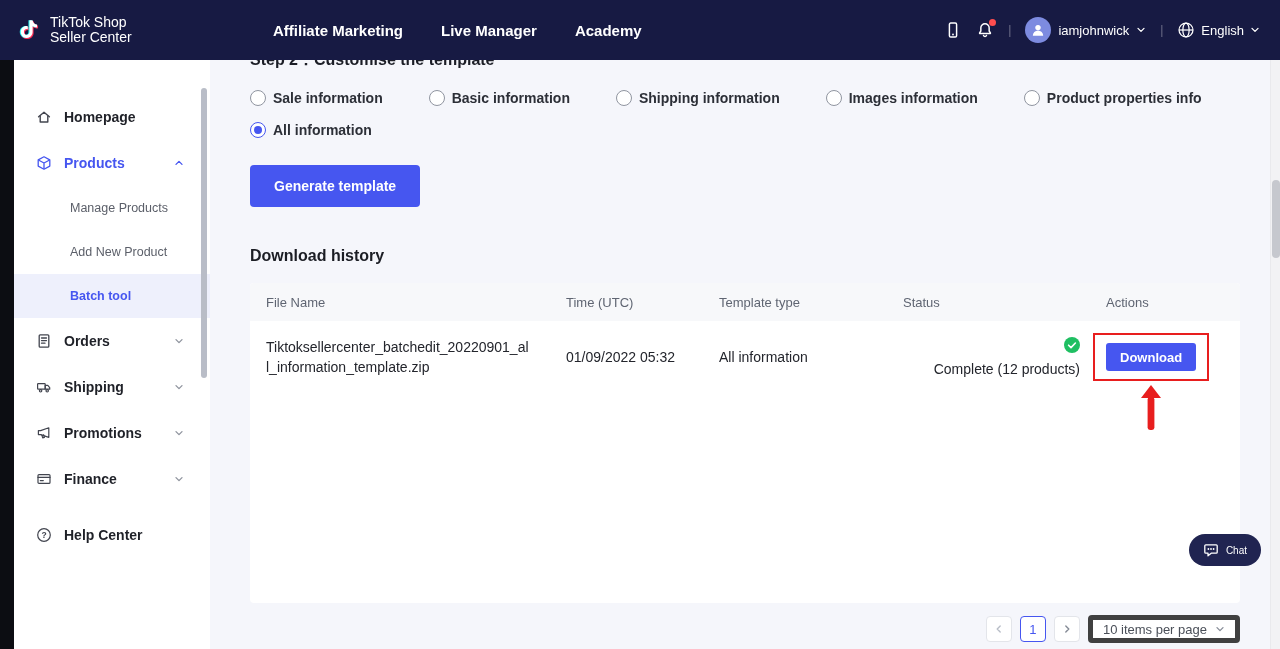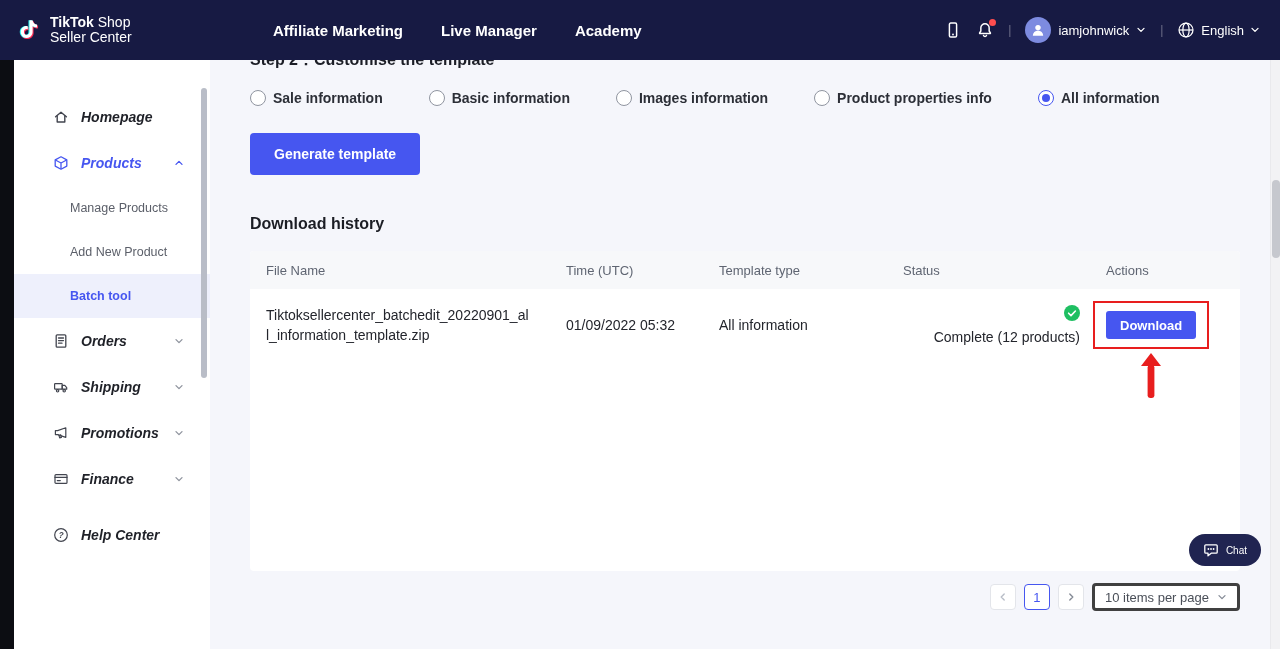--- a/index.html
+++ b/index.html
@@ -12,40 +12,40 @@
   *{box-sizing:border-box;margin:0;padding:0;}
   html,body{width:1280px;height:649px;overflow:hidden;}
   body{font-family:"Liberation Sans","DejaVu Sans",sans-serif;background:#f5f6fb;position:relative;}
 
   
   .header{position:absolute;top:0;left:0;right:0;height:60px;background:var(--header-bg);
     display:flex;align-items:center;padding:0 20px;z-index:30;color:#fff;}
   .logo{display:flex;align-items:center;gap:9px;width:215px;}
   .logo-note{filter:drop-shadow(-1px 0 0 #25f4ee) drop-shadow(1px 1px 0 #fe2c55);}
   .logo-text{line-height:15px;font-size:14px;}
-  .logo-text b{font-weight:700;}
+  .logo-text b{font-weight:400;}
   .logo-text .lt{font-weight:300;}
   .top-nav{display:flex;gap:38px;margin-left:38px;}
   .top-nav .nav-item{font-size:15px;font-weight:700;color:#fff;cursor:pointer;white-space:nowrap;}
   .header-right{margin-left:auto;display:flex;align-items:center;gap:14px;}
   .hicon{width:18px;height:18px;color:#fff;display:block;}
   .icon-btn{position:relative;display:flex;align-items:center;cursor:pointer;}
   .bell-dot{position:absolute;top:-2px;right:-2px;width:7px;height:7px;border-radius:50%;background:#ff4d4f;}
   .hsep{color:rgba(255,255,255,.35);font-size:12px;}
   .user{display:flex;align-items:center;gap:7px;cursor:pointer;}
   .avatar{width:26px;height:26px;border-radius:50%;background:#7d8be0;display:flex;align-items:center;justify-content:center;overflow:hidden;}
   .user-name{font-size:13px;}
   .chev{width:10px;height:10px;display:block;}
   .lang{display:flex;align-items:center;gap:6px;cursor:pointer;font-size:13px;}
 
   
   .dark-strip{position:absolute;left:0;top:60px;bottom:0;width:14px;background:#0c0d12;}
   .sidebar{position:absolute;left:14px;top:60px;bottom:0;width:196px;background:#fff;padding-top:34px;z-index:5;}
-  .side-item{height:46px;display:flex;align-items:center;gap:12px;padding:0 26px 0 39px;cursor:pointer;
-    font-size:14px;font-weight:600;color:#1f2128;font-style:italic;}
+  .side-item{height:46px;display:flex;align-items:center;gap:12px;padding:0 26px 0 22px;cursor:pointer;
+    font-size:14px;font-weight:600;color:#1f2128;}
   .side-item .sicon{width:16px;height:16px;color:#42454f;flex:none;}
   .side-item .schev{margin-left:auto;color:#8e939d;}
   .side-item.active-parent{color:var(--accent);}
   .side-item.active-parent .sicon,.side-item.active-parent .schev{color:var(--accent);}
   .sub-item{height:44px;display:flex;align-items:center;padding-left:56px;font-size:12.5px;color:#5b5f69;cursor:pointer;}
   .sub-item.active{background:#eef0fc;color:var(--accent);font-weight:600;}
   .help-gap{margin-top:10px;}
   .side-scroll{position:absolute;right:3px;top:28px;width:6px;height:290px;border-radius:3px;background:#b9bdc7;}
 
   
@@ -74,21 +74,21 @@
     font-size:13px;font-weight:600;cursor:pointer;font-family:inherit;}
   .ann-box{position:absolute;left:-13px;right:-13px;top:-10px;bottom:-10px;border:2px solid var(--annotation);pointer-events:none;}
   .ann-arrow{position:absolute;top:calc(100% + 14px);left:50%;transform:translateX(-50%);pointer-events:none;}
 
   .pagination{margin-top:12px;width:990px;display:flex;justify-content:flex-end;align-items:center;gap:8px;}
   .pg-btn{width:26px;height:26px;border:1px solid #e3e5ea;border-radius:4px;background:#fff;display:flex;
     align-items:center;justify-content:center;cursor:pointer;color:#b9bec8;}
   .pg-btn.next{color:#858b96;}
   .pg-num{width:26px;height:26px;border:1px solid var(--accent);border-radius:4px;background:#fff;color:var(--accent);
     font-size:13px;display:flex;align-items:center;justify-content:center;cursor:pointer;}
-  .pg-size{height:28px;padding:0 10px;border:3px solid #404040;border-radius:4px;background:#fff;color:#4a4f58;
+  .pg-size{height:28px;padding:0 10px;border:5px solid #404040;border-radius:4px;background:#fff;color:#4a4f58;
     font-size:13px;display:flex;align-items:center;gap:8px;cursor:pointer;}
   .pg-size .chev{color:#858b96;}
 
   .chat-pill{position:absolute;right:19px;bottom:83px;height:32px;padding:0 14px;border-radius:17px;
     background:var(--chat-bg);color:#fff;font-size:10px;display:flex;align-items:center;gap:7px;cursor:pointer;z-index:25;}
 
   .page-scrollbar{position:absolute;right:0;top:60px;bottom:0;width:10px;background:#f2f2f4;border-left:1px solid #e9e9ec;z-index:28;}
   .page-thumb{position:absolute;left:1px;top:120px;width:8px;height:78px;border-radius:4px;background:#c6c8ce;}
 </style>
 </head>
@@ -240,20 +240,24 @@
   <div class="step-title">Step 2：Customise the template</div>
 
   <div class="radios">
     <label class="radio">
       <span class="dot"></span>
       <span class="rlabel">Sale information</span>
     </label>
     <label class="radio">
       <span class="dot"></span>
       <span class="rlabel">Basic information</span>
+    </label>
+    <label class="radio">
+      <span class="dot"></span>
+      <span class="rlabel">Shipping information</span>
     </label>
     <label class="radio">
       <span class="dot"></span>
       <span class="rlabel">Images information</span>
     </label>
     <label class="radio">
       <span class="dot"></span>
       <span class="rlabel">Product properties info</span>
     </label>
     <label class="radio checked">

